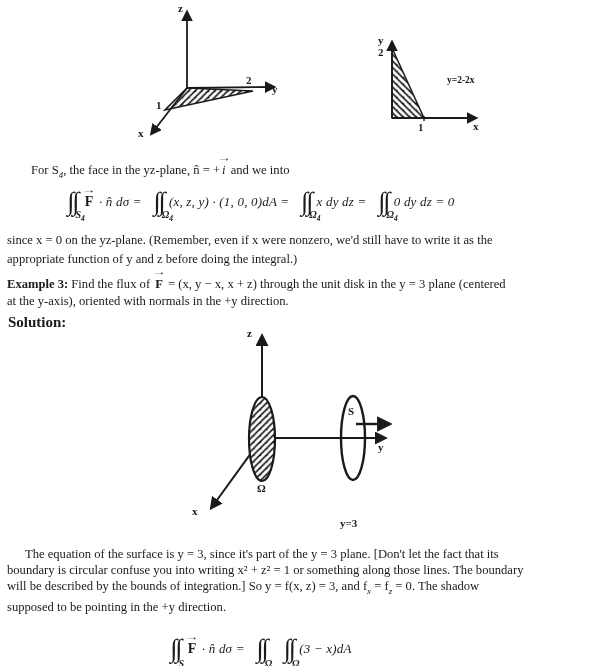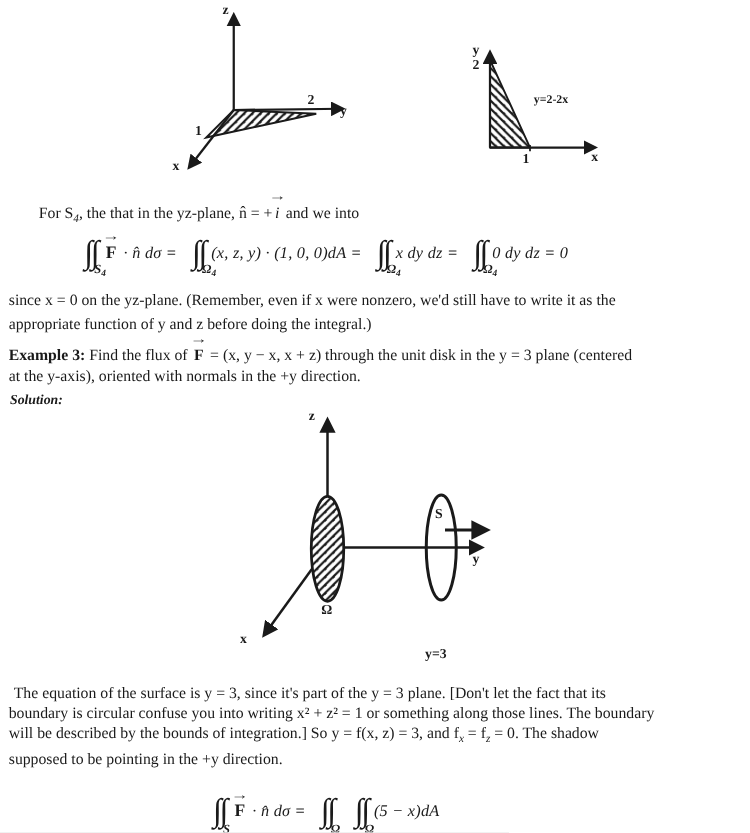--- a/index.html
+++ b/index.html
@@ -10,22 +10,22 @@
   }
   .fig-layer { position:absolute; left:0; top:0; width:600px; height:666px; }
   .flabel { position:absolute; font-weight:bold; font-size:11px; line-height:1; letter-spacing:0; }
   .flabel.small { font-size:9.5px; }
   .para { position:absolute; font-size:12.6px; line-height:17px; }
   .para .line { white-space:nowrap; }
   .para sub { font-size:9px; font-style:italic; }
   .tight .line { line-height:16px; }
   .since .line { line-height:19px; }
   .exlabel { font-weight:bold; }
-  .sol { position:absolute; font-style:italic; font-weight:bold; font-size:11px; }
-  .ind { margin-left:4px; }
+  .sol { position:absolute; font-weight:bold; font-size:15px; }
+  .ind { margin-left:18px; }
   .eq { position:absolute; display:flex; align-items:center; justify-content:center; height:42px; }
   .term { display:flex; align-items:center; margin:0 6px; }
   .iw { position:relative; margin-right:5px; line-height:1; }
   .ii { font-size:26px; letter-spacing:-2px; }
   .isub { position:absolute; left:8px; bottom:-7px; font-size:10px; font-style:italic; font-weight:600; white-space:nowrap; }
   .isub sub { font-size:7.5px; }
   .tb { font-size:13px; font-style:italic; letter-spacing:0.2px; white-space:nowrap; }
   .vec { position:relative; display:inline-block; font-style:normal; margin:0 2px; }
   .va { position:absolute; left:50%; top:-9px; transform:translateX(-50%) scaleX(1.4); font-size:10px; line-height:1; font-style:normal; }
   .vF { font-weight:bold; font-size:14px; font-style:normal; }
@@ -75,34 +75,34 @@
   </svg>
 
   <span class="flabel" style="left:178px; top:3px;">z</span>
   <span class="flabel" style="left:246px; top:75px;">2</span>
   <span class="flabel" style="left:272px; top:84px;">y</span>
   <span class="flabel" style="left:156px; top:100px;">1</span>
   <span class="flabel" style="left:138px; top:128px;">x</span>
 
   <span class="flabel" style="left:378px; top:35px;">y</span>
   <span class="flabel" style="left:378px; top:47px;">2</span>
-  <span class="flabel small" style="left:396px; top:76px;padding-left:31px;">y=2-2x</span>
+  <span class="flabel small" style="left:416px; top:76px;padding-left:31px;">y=2-2x</span>
   <span class="flabel" style="left:418px; top:122px;">1</span>
   <span class="flabel" style="left:473px; top:121px;">x</span>
 
   <span class="flabel" style="left:247px; top:328px;">z</span>
   <span class="flabel" style="left:348px; top:406px;">S</span>
   <span class="flabel" style="left:378px; top:442px;">y</span>
   <span class="flabel" style="left:257px; top:483px;">Ω</span>
   <span class="flabel" style="left:340px; top:485px;margin-top:33px;">y=3</span>
   <span class="flabel" style="left:192px; top:506px;">x</span>
 
   <div class="para" style="left:31px; top:162px;">
     <div class="line">
-      <span>For S</span><sub>4</sub><span>, the that in the yz-plane, n̂ = +</span><span class="vec"><span class="va">→</span><span class="vi">i</span></span><span> and we into</span>
+      <span>For S</span><sub>4</sub><span>, the face in the yz-plane, n̂ = +</span><span class="vec"><span class="va">→</span><span class="vi">i</span></span><span> and we into</span>
     </div>
   </div>
 
   <div class="eq" style="left:-39px; top:181px; width:600px;">
     <span class="term">
       <span class="iw"><span class="ii">∫∫</span><span class="isub"><span>S</span><sub>4</sub></span></span>
       <span class="tb"><span class="vec"><span class="va">→</span><span class="vF">F</span></span><span> · n̂ dσ =</span></span>
     </span>
     <span class="term">
       <span class="iw"><span class="ii">∫∫</span><span class="isub"><span>Ω</span><sub>4</sub></span></span>
@@ -144,17 +144,17 @@
   <div class="eq" style="left:-39px; top:628px; width:600px;">
     <span class="term">
       <span class="iw"><span class="ii">∫∫</span><span class="isub">S</span></span>
       <span class="tb"><span class="vec"><span class="va">→</span><span class="vF">F</span></span><span> · n̂ dσ =</span></span>
     </span>
     <span class="term">
       <span class="iw"><span class="ii">∫∫</span><span class="isub">Ω</span></span>
     </span>
     <span class="term">
       <span class="iw"><span class="ii">∫∫</span><span class="isub">Ω</span></span>
-      <span class="tb">(5 − x)dA</span>
+      <span class="tb">(3 − x)dA</span>
     </span>
   </div>
 
 </div>
 
 </body></html>

